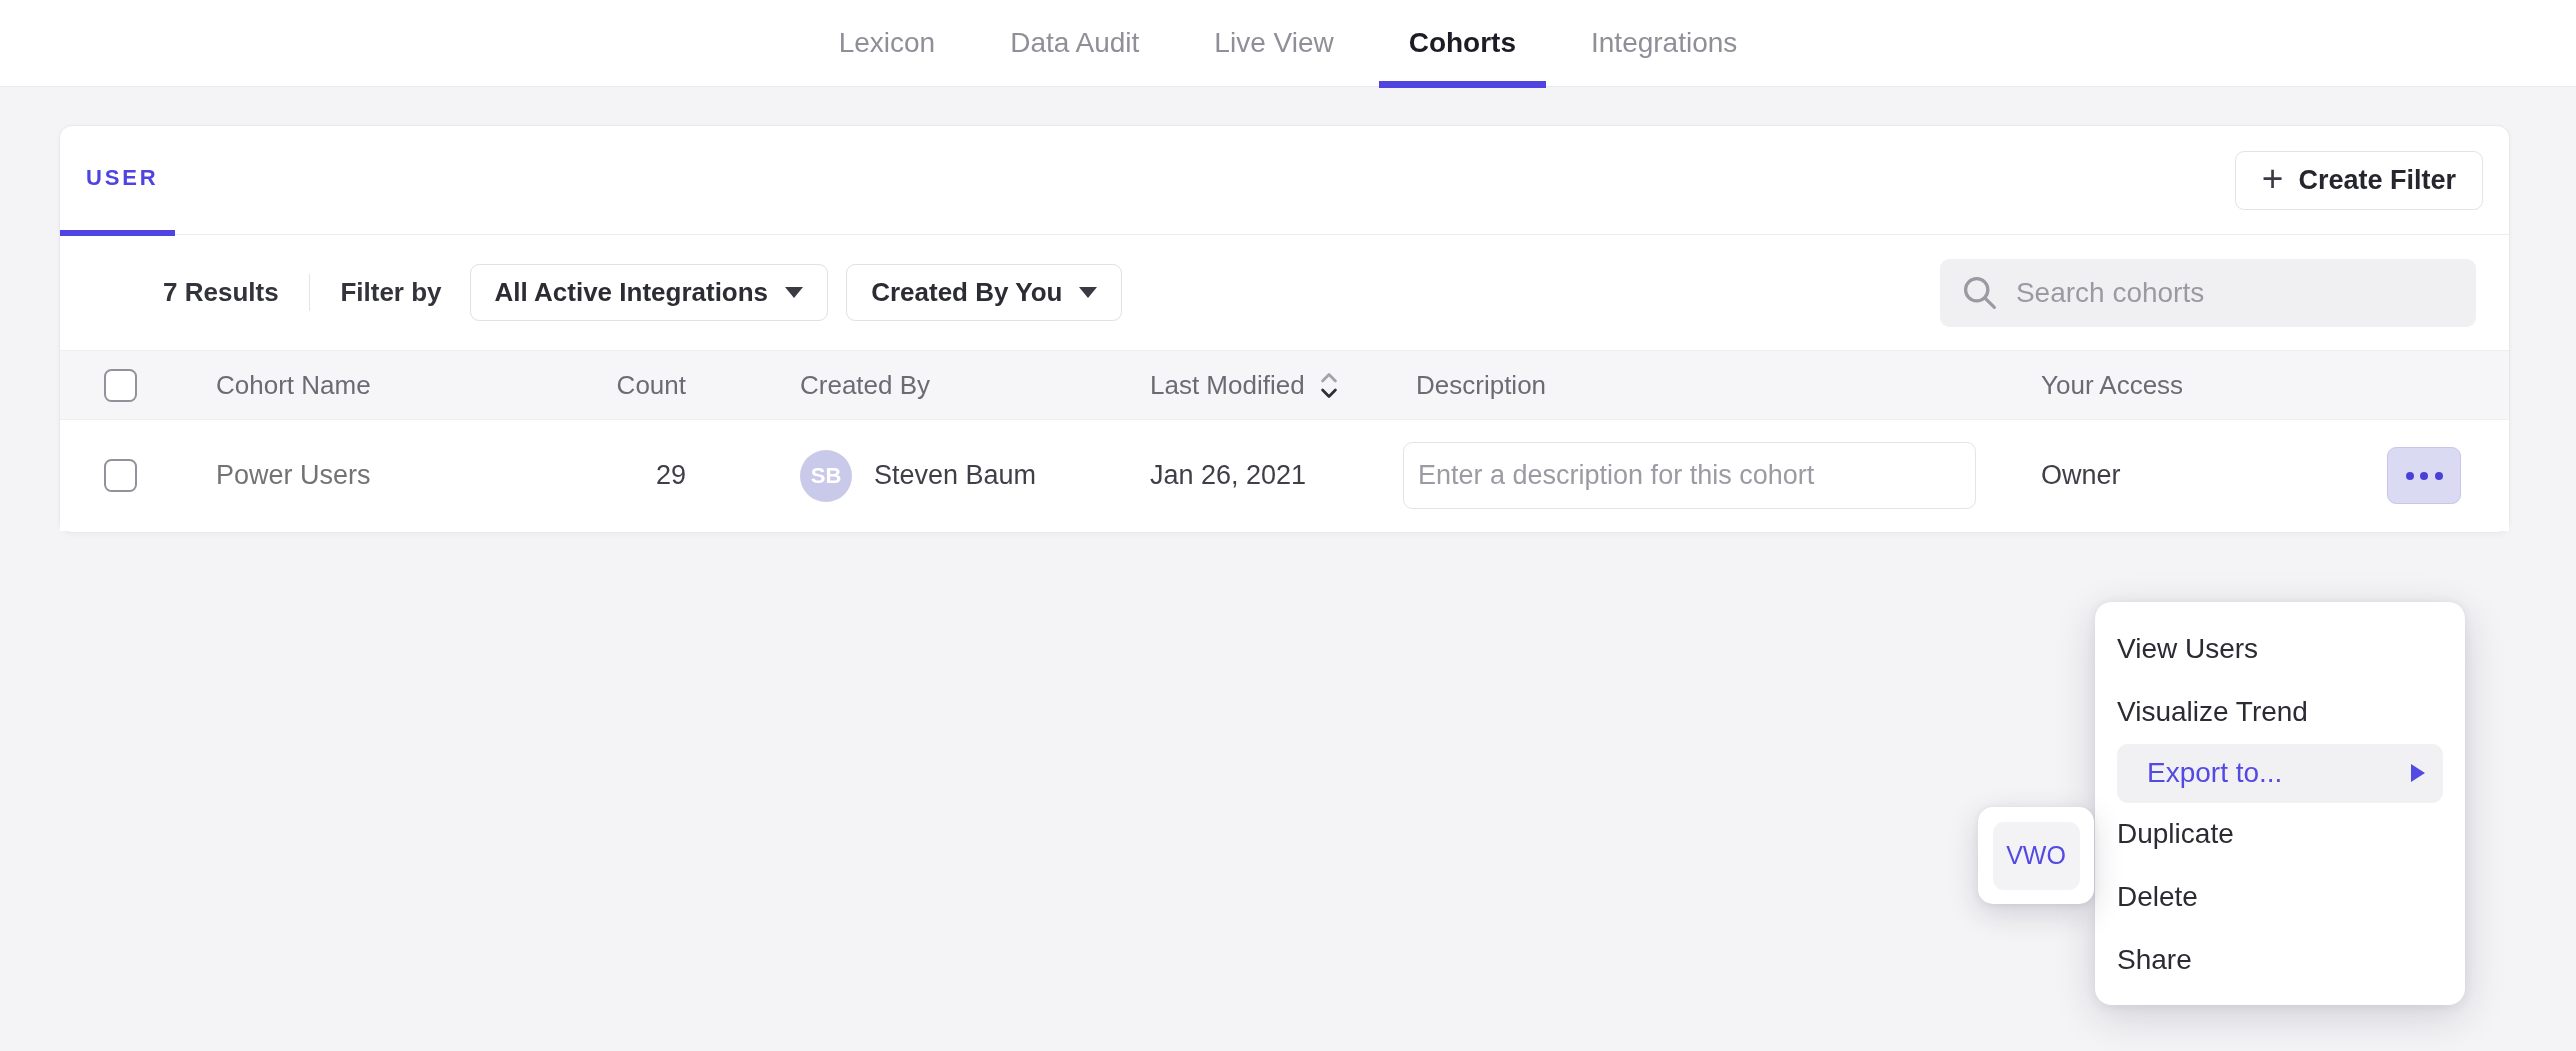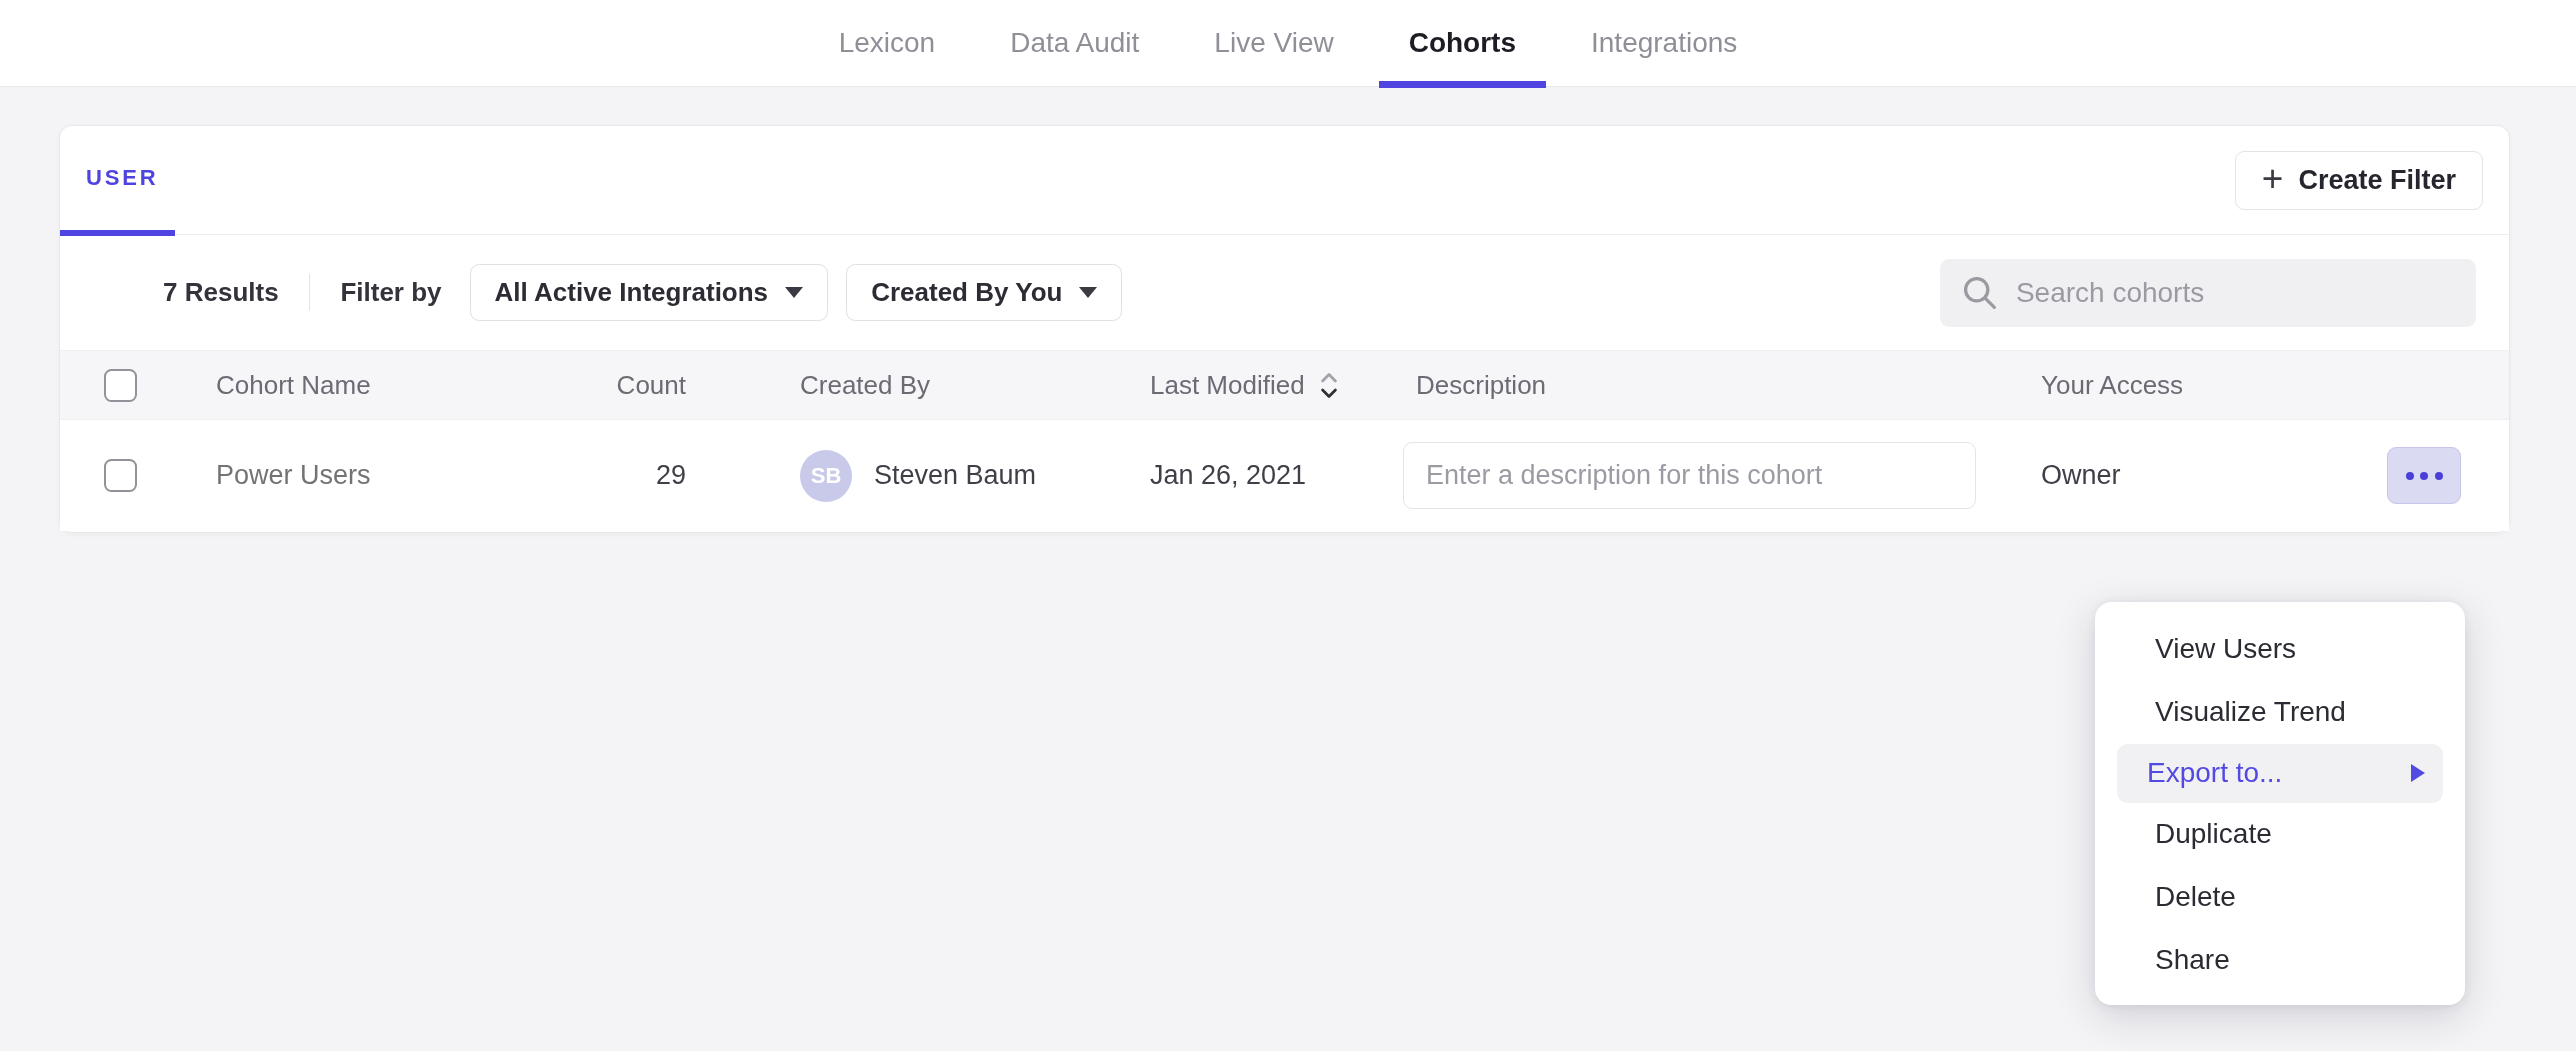--- a/index.html
+++ b/index.html
@@ -100,21 +100,21 @@
   }
   .table-row { height: 111px; background: #ffffff; font-size: 27px; color: #3f3f48; }
   .cohort-link { color: #737373; cursor: pointer; margin-top: 12px; }
   .created-by-wrap { display: flex; align-items: center; gap: 22px; padding-left: 114px; }
   .avatar {
     width: 52px; height: 52px; border-radius: 50%; background: #c9c9ea;
     color: #ffffff; font-size: 22px; font-weight: 700;
     display: flex; align-items: center; justify-content: center; flex: none;
   }
   .desc-input {
-    width: 573px; height: 67px; margin-left: -13px; padding: 0 22px;
+    width: 573px; height: 67px; margin-left: -13px; padding: 0 14px;
     border: 1.8px solid #e3e3e8; border-radius: 9.2px; outline: none;
     font-family: "Liberation Sans", sans-serif; font-size: 27px; color: #3c3c44;
     background: #ffffff;
   }
   .desc-input::placeholder { color: #9b9ba3; }
   .cell-access { display: flex; align-items: center; justify-content: space-between; padding-right: 48px; }
   .menu-btn {
     width: 74px; height: 57px; background: #dadaf3; border: 1.8px solid #c6c6e8;
     border-radius: 9.2px; display: flex; align-items: center; justify-content: center;
     gap: 6.5px; cursor: pointer;
@@ -125,21 +125,21 @@
   }
 
   
   .context-menu {
     position: absolute; left: 2095px; top: 515px; width: 370px;
     background: #ffffff; border-radius: 16.6px; padding: 15.7px 0 13px;
     box-shadow: 0 11px 41px rgba(30,30,60,0.16), 0 1.8px 9.2px rgba(30,30,60,0.08);
     z-index: 10;
   }
   .menu-item {
-    height: 63px; display: flex; align-items: center; padding: 0 33px 0 60px;
+    height: 63px; display: flex; align-items: center; padding: 0 33px 0 22px;
     font-size: 28px; color: #2b2b33; cursor: pointer; white-space: nowrap;
   }
   .menu-item.highlighted {
     background: #f1f1f4; border-radius: 11px; margin: 0 22px; height: 59px;
     padding: 0 18.5px 0 30px; color: #5349e3; justify-content: space-between;
   }
   .submenu-arrow {
     width: 0; height: 0; border-top: 9.2px solid transparent;
     border-bottom: 9.2px solid transparent; border-left: 14px solid #5349e3;
   }
@@ -251,14 +251,17 @@
     <div class="menu-item">Visualize Trend</div>
     <div class="menu-item highlighted">
       <span>Export to...</span>
       <span class="submenu-arrow"></span>
     </div>
     <div class="menu-item">Duplicate</div>
     <div class="menu-item">Delete</div>
     <div class="menu-item">Share</div>
   </div>
 
+  <div class="export-flyout">
+    <div class="export-option">VWO</div>
+  </div>
 </div>
 
 
 </body></html>

